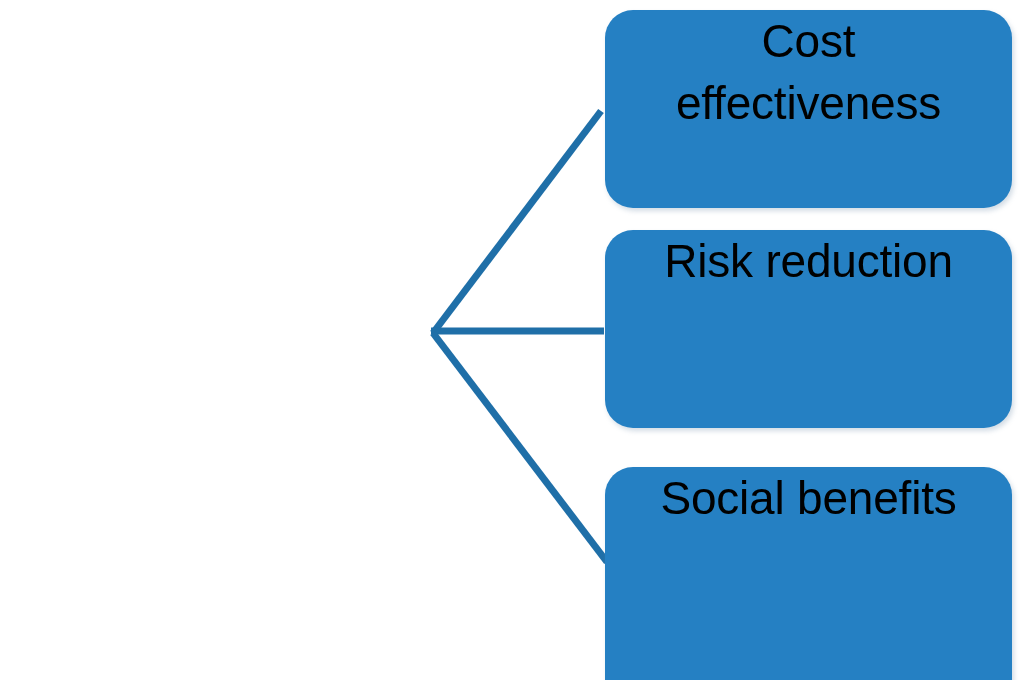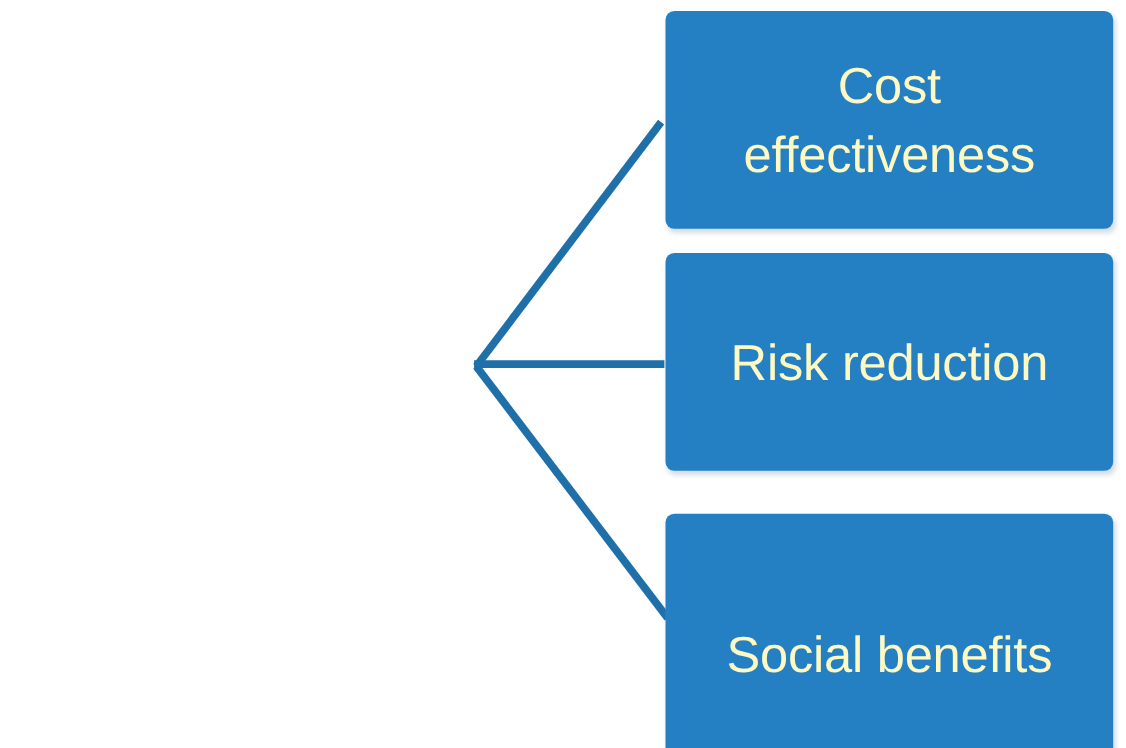--- a/index.html
+++ b/index.html
@@ -24,24 +24,23 @@
     left: 0;
     top: 0;
     width: 1024px;
     height: 680px;
     pointer-events: none;
   }
   .node {
     position: absolute;
     box-sizing: border-box;
     background: #2580C3;
-    border-radius: 8px;
-    color: #fef9c3;
+    border-radius: 28px;
+    color: #000000;
     display: flex;
-    align-items: center;
     justify-content: center;
     text-align: center;
     box-shadow: 2px 3px 5px rgba(120,150,175,0.33);
     letter-spacing: -0.2px;
   }
   .node-label {
     display: block;
     width: 100%;
     padding: 0 6px;
     box-sizing: border-box;

